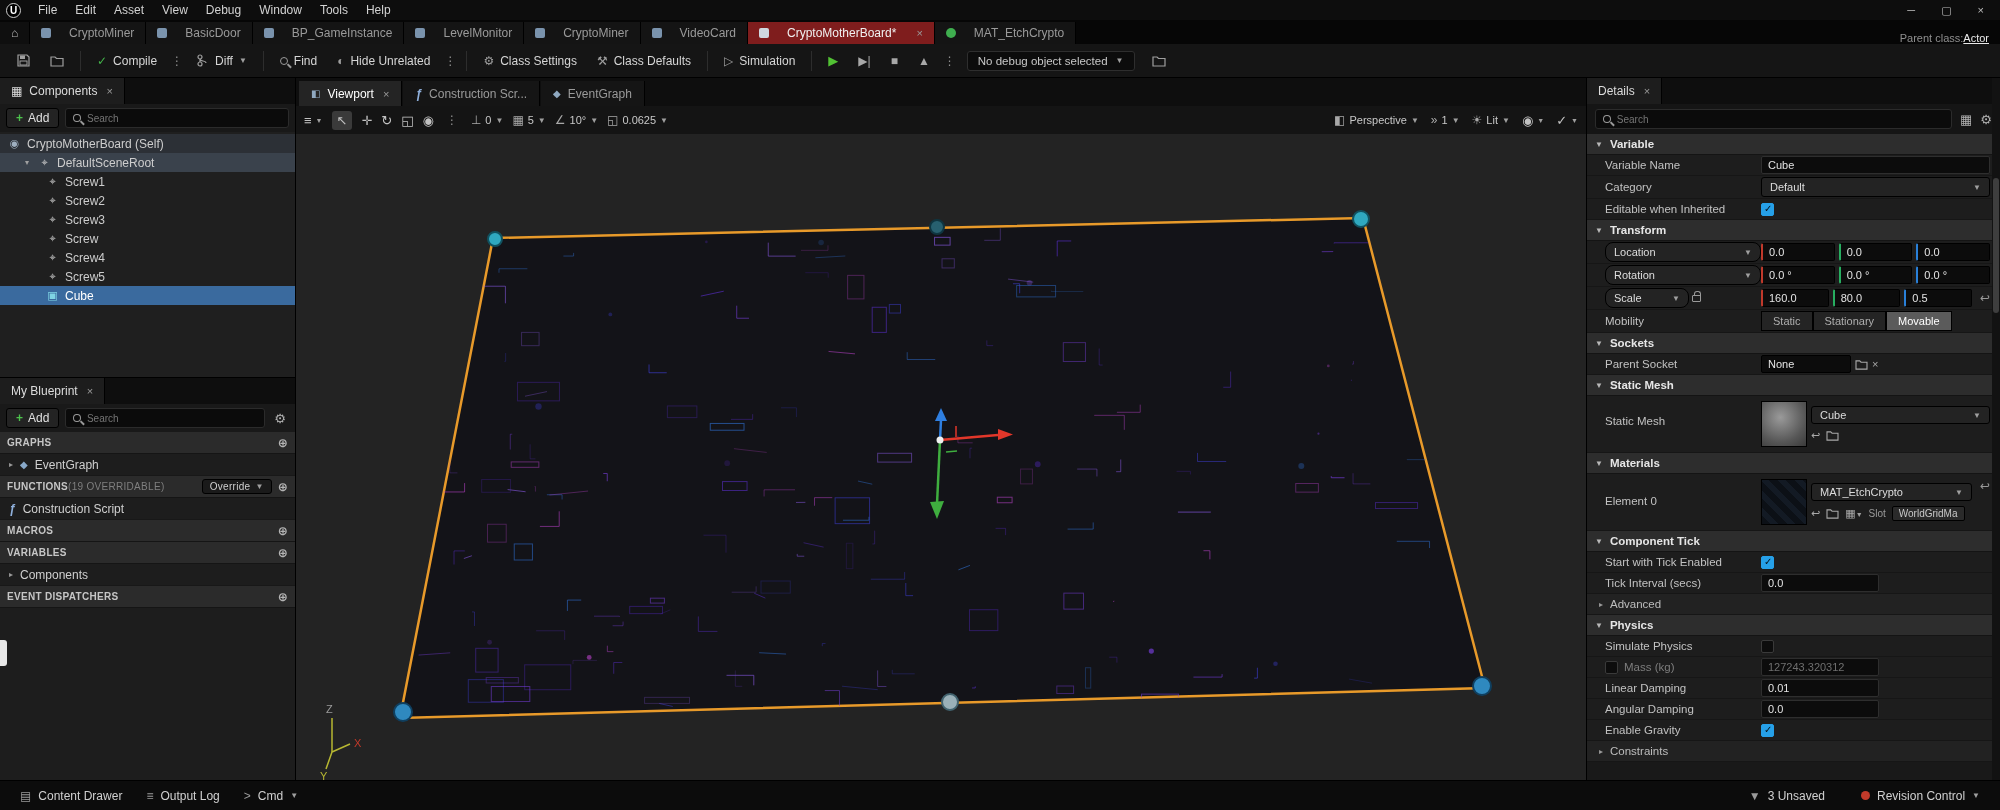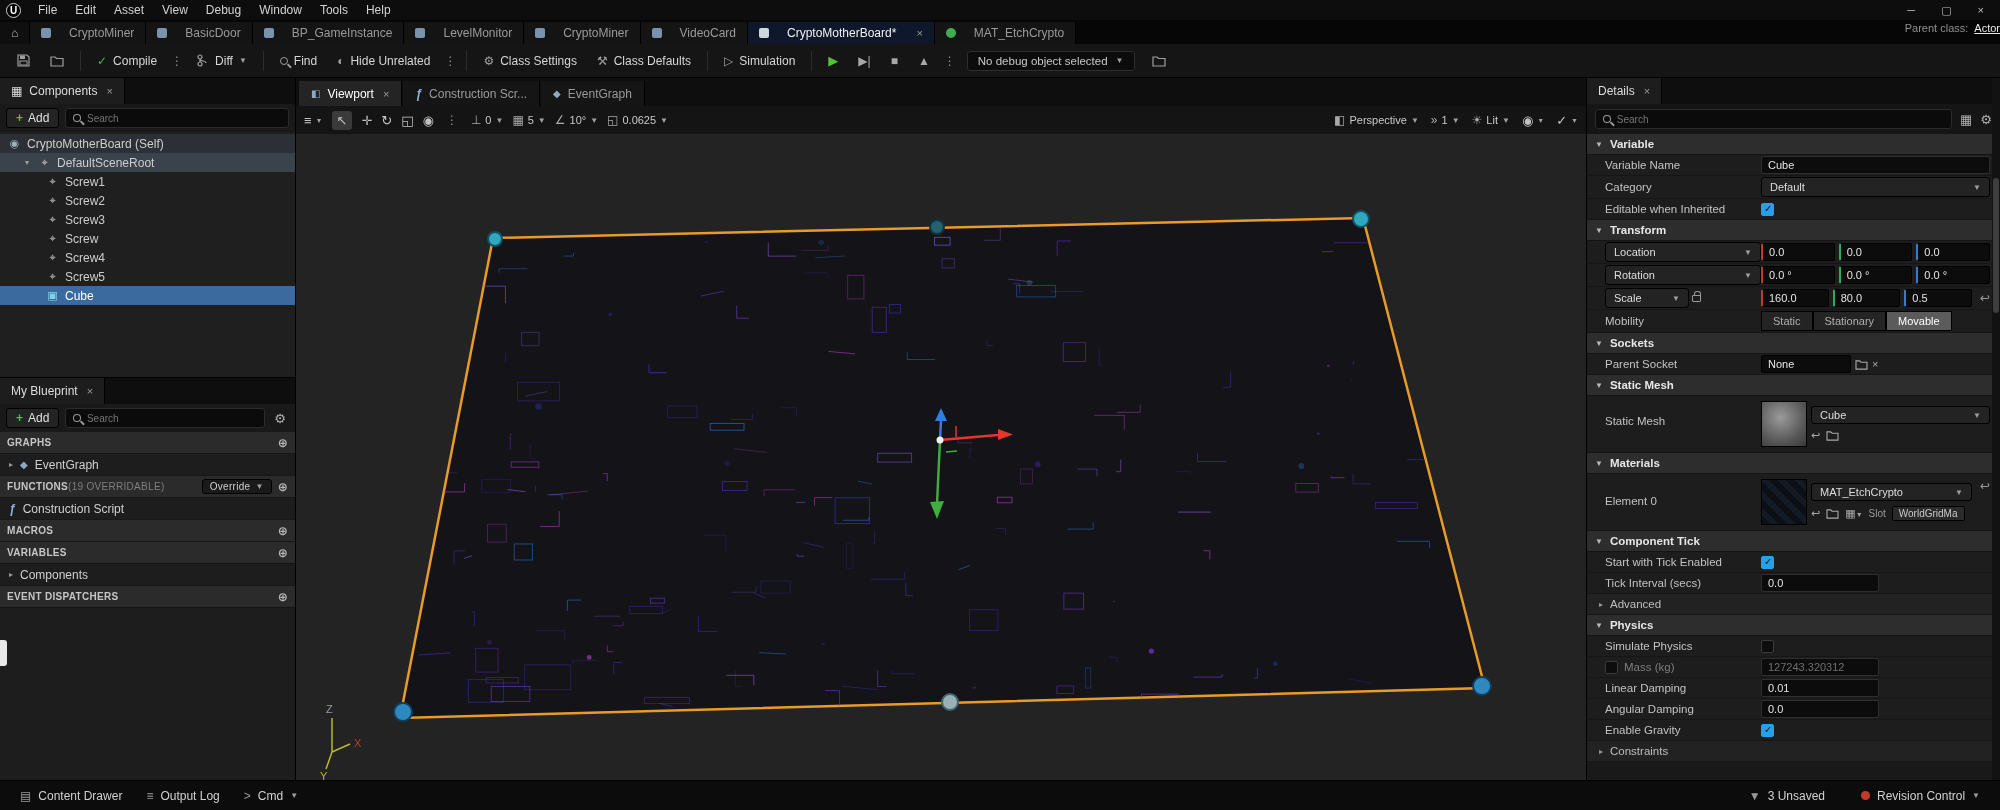--- a/index.html
+++ b/index.html
@@ -9,26 +9,26 @@
 
 .menubar{height:20px;background:#0d0d0d;display:flex;align-items:center;padding:0 6px;flex:0 0 auto;}
 .uelogo{width:15px;height:15px;border-radius:50%;background:#000;border:1px solid #cfcfcf;color:#fff;font-size:10px;font-weight:bold;display:flex;align-items:center;justify-content:center;margin-right:8px;}
 .menu-item{padding:0 9px;font-size:12px;color:#d2d2d2;cursor:default;}
 .win-controls{margin-left:auto;display:flex;gap:26px;color:#bdbdbd;font-size:11px;padding-right:10px;}
 
 
 .tabbar{height:24px;background:#060606;display:flex;align-items:flex-end;flex:0 0 auto;}
 .homebox{width:30px;height:22px;display:flex;align-items:center;justify-content:center;color:#b8b8b8;background:#0f0f0f;border-right:1px solid #000;}
 .tab{height:22px;display:flex;align-items:center;gap:18px;padding:0 11px;background:#141414;border-right:1px solid #000;color:#9a9a9a;font-size:12px;white-space:nowrap;}
-.tab.active{background:#0f172a;color:#f0f0f0;}
+.tab.active{background:#7f1d1d;color:#f0f0f0;}
 .ticon{width:10px;height:10px;border-radius:2px;background:var(--tab-icon,#7a93ad);flex:0 0 auto;}
 .ticon.mat{border-radius:50%;background:var(--material-green,#3fae4f);}
 .ticon.light{background:#cfd8e0;}
 .tclose{color:#9a9a9a;font-size:11px;margin-left:2px;}
-.parentclass{margin-left:auto;display:flex;gap:6px;align-items:flex-start;padding-right:0;font-size:11px;color:#8f8f8f;height:22px;}
+.parentclass{margin-left:auto;display:flex;align-items:flex-end;padding-right:11px;font-size:11px;color:#8f8f8f;height:22px;}
 .parentclass .pcv{color:#e8e8e8;text-decoration:underline;}
 
 
 .toolbar{height:34px;background:#151515;border-bottom:1px solid #000;display:flex;align-items:center;gap:2px;padding:0 8px;flex:0 0 auto;}
 .tbtn{display:flex;align-items:center;gap:6px;padding:4px 9px;border-radius:3px;color:#d6d6d6;font-size:12px;white-space:nowrap;}
 .tbtn .gi{color:#9f9f9f;}
 .tsep{width:1px;height:20px;background:#2d2d2d;margin:0 5px;}
 .kebab{color:#8f8f8f;padding:0 3px;font-size:12px;}
 .chev{font-size:8px;color:#9f9f9f;}
 .checkg{color:var(--compile-green,#43b54a);font-weight:bold;}
@@ -104,21 +104,21 @@
 .dlabel{flex:0 0 156px;white-space:nowrap;overflow:hidden;}
 .dlabel.dim{color:#7d7d7d;}
 .dval{flex:1;display:flex;align-items:center;gap:4px;min-width:0;}
 .tinput{flex:1;background:#0c0c0c;border:1px solid #2e2e2e;border-radius:2px;color:#e2e2e2;font-size:11px;padding:2px 6px;height:18px;outline:0;min-width:0;}
 .tinput.dim{color:#6f6f6f;}
 .tinput.short{flex:0 0 118px;}
 .nf{flex:1;background:#0c0c0c;border:1px solid #000;border-left-width:2px;border-radius:2px;color:#e4e4e4;font-size:11px;padding:1px 6px;height:18px;display:flex;align-items:center;min-width:0;}
 .nf.x{border-left-color:#c0392b;}.nf.y{border-left-color:#27ae60;}.nf.z{border-left-color:#2980d9;}
 .dd{display:flex;align-items:center;gap:6px;background:#232323;border:1px solid #000;border-radius:3px;padding:2px 8px;font-size:11px;color:#ddd;height:20px;white-space:nowrap;}
 .dd .chev{margin-left:auto;}
-.dd.lab{flex:0 0 84px;}
+.dd.lab{flex:0 0 84px;border-radius:8px;}
 .dd.wide{flex:1;min-width:0;}
 .seg{display:flex;}
 .segbtn{padding:3px 11px;background:#242424;border:1px solid #000;color:#aeaeae;font-size:11px;}
 .segbtn.on{background:#5b5b5b;color:#fff;}
 .chk{width:13px;height:13px;border:1px solid #3a3a3a;background:#0d0d0d;border-radius:2px;position:relative;flex:0 0 auto;}
 .chk.on{background:var(--accent,#26a0e8);border-color:var(--accent,#26a0e8);}
 .chk.on::after{content:"✓";color:#06131d;font-size:10px;font-weight:bold;position:absolute;left:2px;top:-1px;}
 .reset{color:#9a9a9a;font-size:12px;margin-left:4px;flex:0 0 auto;}
 .lock{width:9px;height:7px;border:1px solid #9a9a9a;border-radius:1px;position:relative;margin:0 3px;flex:0 0 auto;}
 .lock::before{content:"";position:absolute;width:5px;height:4px;border:1px solid #9a9a9a;border-bottom:0;border-radius:3px 3px 0 0;left:1px;top:-5px;}

